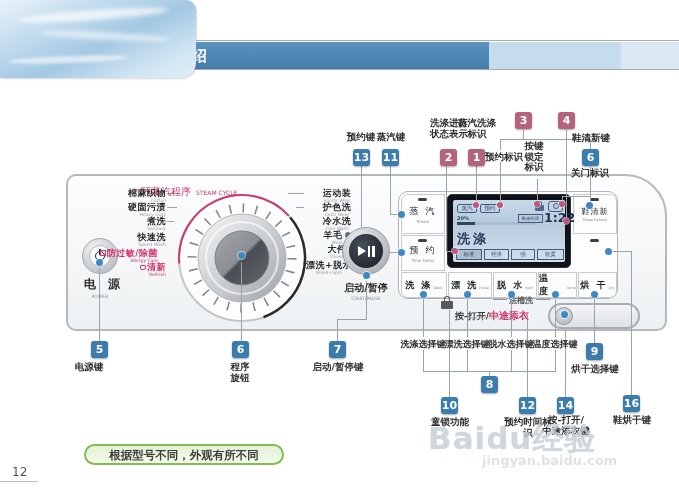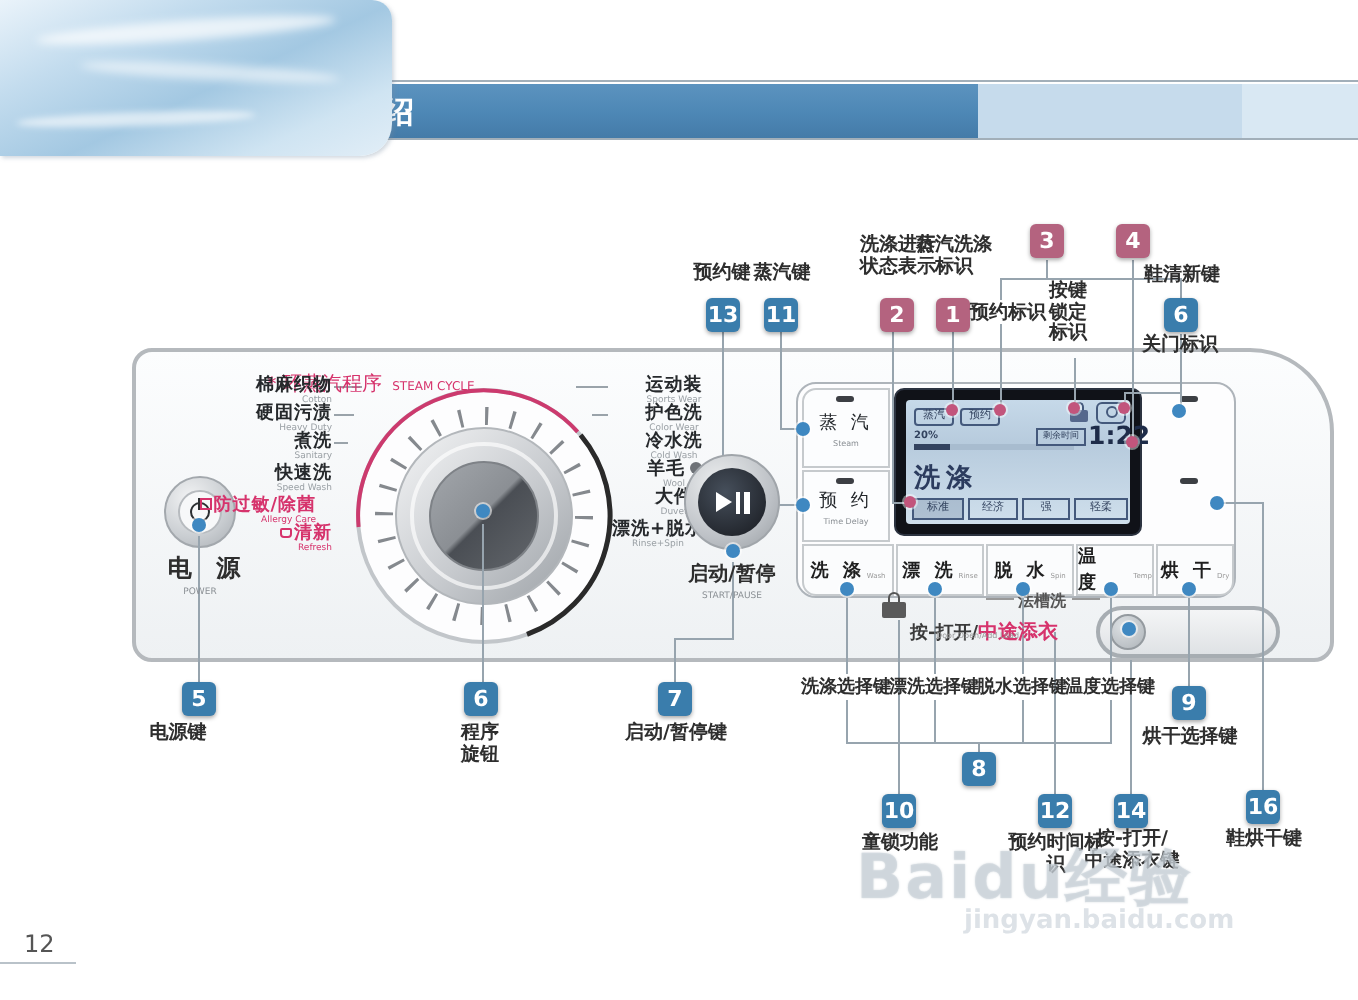--- a/index.html
+++ b/index.html
@@ -192,20 +192,24 @@
   <div class="abs" style="left:457px;top:222px;width:80px;height:3px;background:#a8bccf;z-index:4"></div>
   <div class="abs" style="left:457px;top:222px;width:18px;height:3px;background:#33435f;z-index:4"></div>
   <div class="abs" style="left:518px;top:214px;width:25px;height:9px;border:1px solid #44597c;font-size:4.5px;line-height:7px;text-align:center;color:#33435f;z-index:4">剩余时间</div>
   <div class="abs" style="left:544px;top:210px;font-size:12.5px;font-weight:bold;color:#1e2c49;z-index:4">1:22</div>
   <div class="abs" style="left:457px;top:230px;font-size:13px;font-weight:bold;letter-spacing:3px;color:#2c3c5e;z-index:4">洗涤</div>
   <div class="seg" style="left:456px;top:249px;width:26px;height:11px;background:rgba(68,89,124,.22)">标准</div>
   <div class="seg" style="left:484px;top:249px;width:25px;height:11px">经济</div>
   <div class="seg" style="left:511px;top:249px;width:24px;height:11px">强</div>
   <div class="seg" style="left:537px;top:249px;width:27px;height:11px">轻柔</div>
 
+  <div class="cell" style="left:573px;top:194px;width:44px;height:40px;border-radius:0 7px 0 0">
+    <span class="zh" style="font-size:8px;letter-spacing:1px">鞋清新</span>
+    <span class="en" style="font-size:3.5px">Shoes Refresh</span>
+  </div>
   <div class="dash" style="left:590px;top:198px"></div>
   <div class="dash" style="left:590px;top:239px"></div>
 
   <div class="key" style="left:401px;top:272px;width:46px;height:26px;border-radius:0 0 0 7px">
     <span class="zh">洗 涤</span>
       <span class="en">Wash</span>
   </div>
   <div class="key" style="left:448px;top:272px;width:44px;height:26px">
     <span class="zh">漂 洗</span>
       <span class="en">Rinse</span>
@@ -335,20 +339,23 @@
   <div class="lbl" style="left:444px;top:339px;width:46px;font-size:9px">漂洗选择键</div>
   <div class="lbl" style="left:488px;top:339px;width:46px;font-size:9px">脱水选择键</div>
   <div class="lbl" style="left:532px;top:339px;width:46px;font-size:9px">温度选择键</div>
   <div class="lbl" style="left:570px;top:363px;width:50px">烘干选择键</div>
   <div class="lbl" style="left:429px;top:416px;width:42px">童锁功能</div>
   <div class="lbl" style="left:503px;top:416px;width:50px">预约时间标识</div>
   <div class="lbl" style="left:539px;top:414px;width:54px">按-打开/
 中途添衣键</div>
   <div class="lbl" style="left:611px;top:414px;width:42px">鞋烘干键</div>
 
+  <div class="abs" style="left:84px;top:444px;width:200px;height:21px;border:2px solid #85bb4f;border-radius:12px;
+              background:linear-gradient(180deg,#e4f2d4,#f4faec);z-index:5;
+              text-align:center;font-size:11.5px;font-weight:bold;color:#3c3c3c;line-height:18px">根据型号不同，外观有所不同</div>
 
   <div class="abs" style="left:12px;top:465px;font-size:12px;color:#555;z-index:5">12</div>
   <div class="hl" style="left:0;top:481px;width:38px;background:#b9c2c9"></div>
 
   <div class="abs" style="left:428px;top:418px;font-size:31px;font-weight:bold;letter-spacing:1px;z-index:8;
               color:rgba(203,211,218,.62);text-shadow:0 0 1px rgba(170,182,192,.5)">Baidu经验</div>
   <div class="abs" style="left:482px;top:453px;font-size:13px;font-weight:bold;z-index:8;color:rgba(203,211,218,.66)">jingyan.baidu.com</div>
 
 </div>
 

